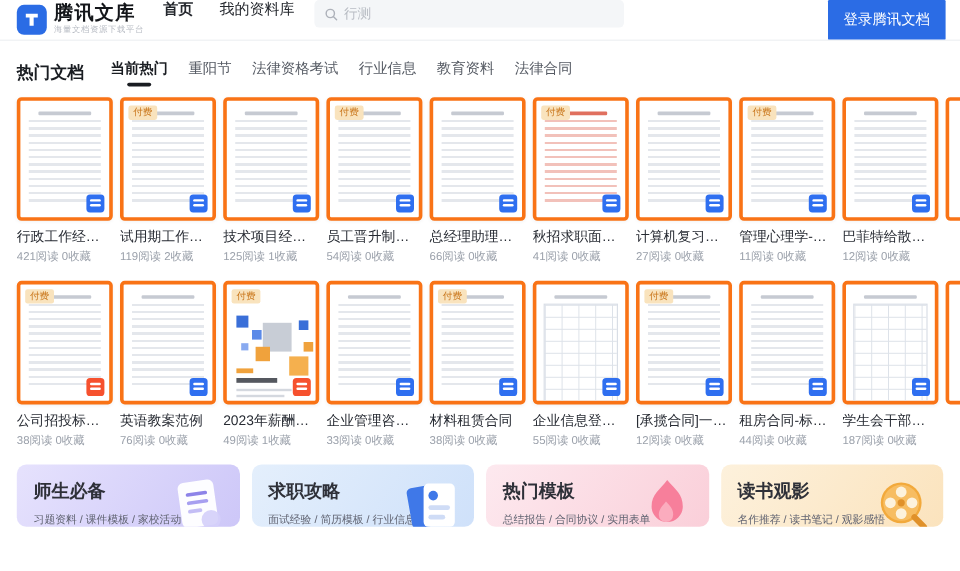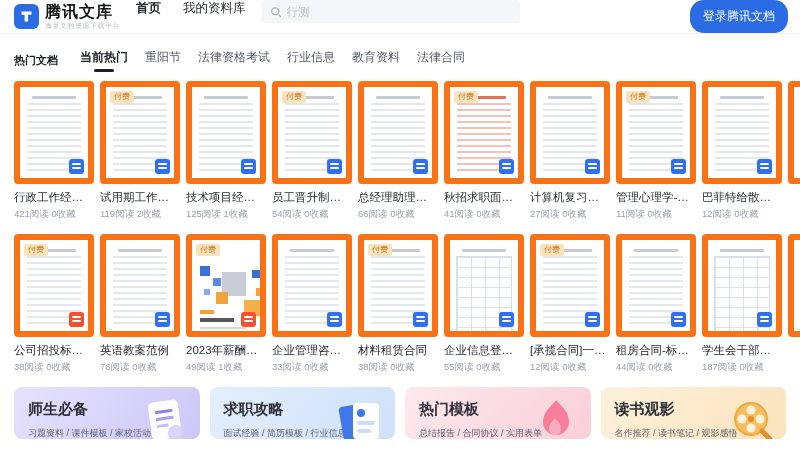--- a/index.html
+++ b/index.html
@@ -17,37 +17,37 @@
   .logo-tagline { font-size:7px; color:#b7bbc3; margin-top:2px; letter-spacing:.5px; }
   .nav { display:flex; gap:22px; margin-left:16px; }
   .nav-item { font-size:12.5px; color:#25282e; cursor:pointer; }
   .nav-item.active { font-weight:bold; }
   .search-box { margin-left:16px; width:258px; height:23px; background:#f4f6f8;
     border-radius:4px; display:flex; align-items:center; padding:0 8px; gap:5px; }
   .search-box input { border:none; outline:none; background:transparent; flex:1;
     font-size:11.5px; color:#333; font-family:inherit; }
   .search-box input::placeholder { color:#b9bdc4; }
   .login-btn { margin-left:auto; background:#2B6CE5; color:#fff; border:none;
-    font-size:12px; padding:6px 13px; border-radius:14px; cursor:pointer; font-family:inherit; }
+    font-size:12px; padding:6px 13px; border-radius:1px; cursor:pointer; font-family:inherit; }
 
   
   .section-head { display:flex; align-items:center; padding:15px 14px 9px; gap:22px; }
-  .section-title { font-size:11px; font-weight:bold; color:#1a1d22; }
+  .section-title { font-size:14px; font-weight:bold; color:#1a1d22; }
   .tabs { display:flex; gap:17px; }
   .tab { font-size:12px; color:#565b64; cursor:pointer; }
   .tab.active { color:#1a1d22; font-weight:bold; }
   .tab.active::after { content:""; display:block; width:20px; height:3px;
     background:#1a1d22; border-radius:2px; margin:3px auto 0; }
 
   
   .cards-wrap { padding-left:14px; }
   .cards-row { display:flex; gap:6px; width:786px; overflow:visible; margin-bottom:13px; }
   .card { width:80px; flex:0 0 80px; cursor:pointer; }
   .thumb { position:relative; width:80px; height:103px; background:#fff;
-    border:6px solid #f97316; border-radius:4px; box-shadow:0 1px 3px rgba(20,30,60,.05);
+    border:3px solid #f97316; border-radius:4px; box-shadow:0 1px 3px rgba(20,30,60,.05);
     overflow:hidden; }
   .t-head { margin:9px auto 4px; width:44px; height:3px; background:#c6cad2; border-radius:1px; }
   .t-lines { margin:3px 7px 0; height:70px;
     background:repeating-linear-gradient(#e4e7ec 0 2px, transparent 2px 6px); }
   .thumb.red-lines .t-head { background:#e0705f; }
   .thumb.red-lines .t-lines {
     background:repeating-linear-gradient(#f2c1ba 0 2px, transparent 2px 6px); }
   .thumb.table .t-lines { margin:4px 6px 0; height:82px; border:1px solid #d9dee6;
     background:linear-gradient(#dde2e9 1px, transparent 1px) 0 0/100% 10px,
                linear-gradient(90deg,#dde2e9 1px, transparent 1px) 0 0/14px 100%; }

